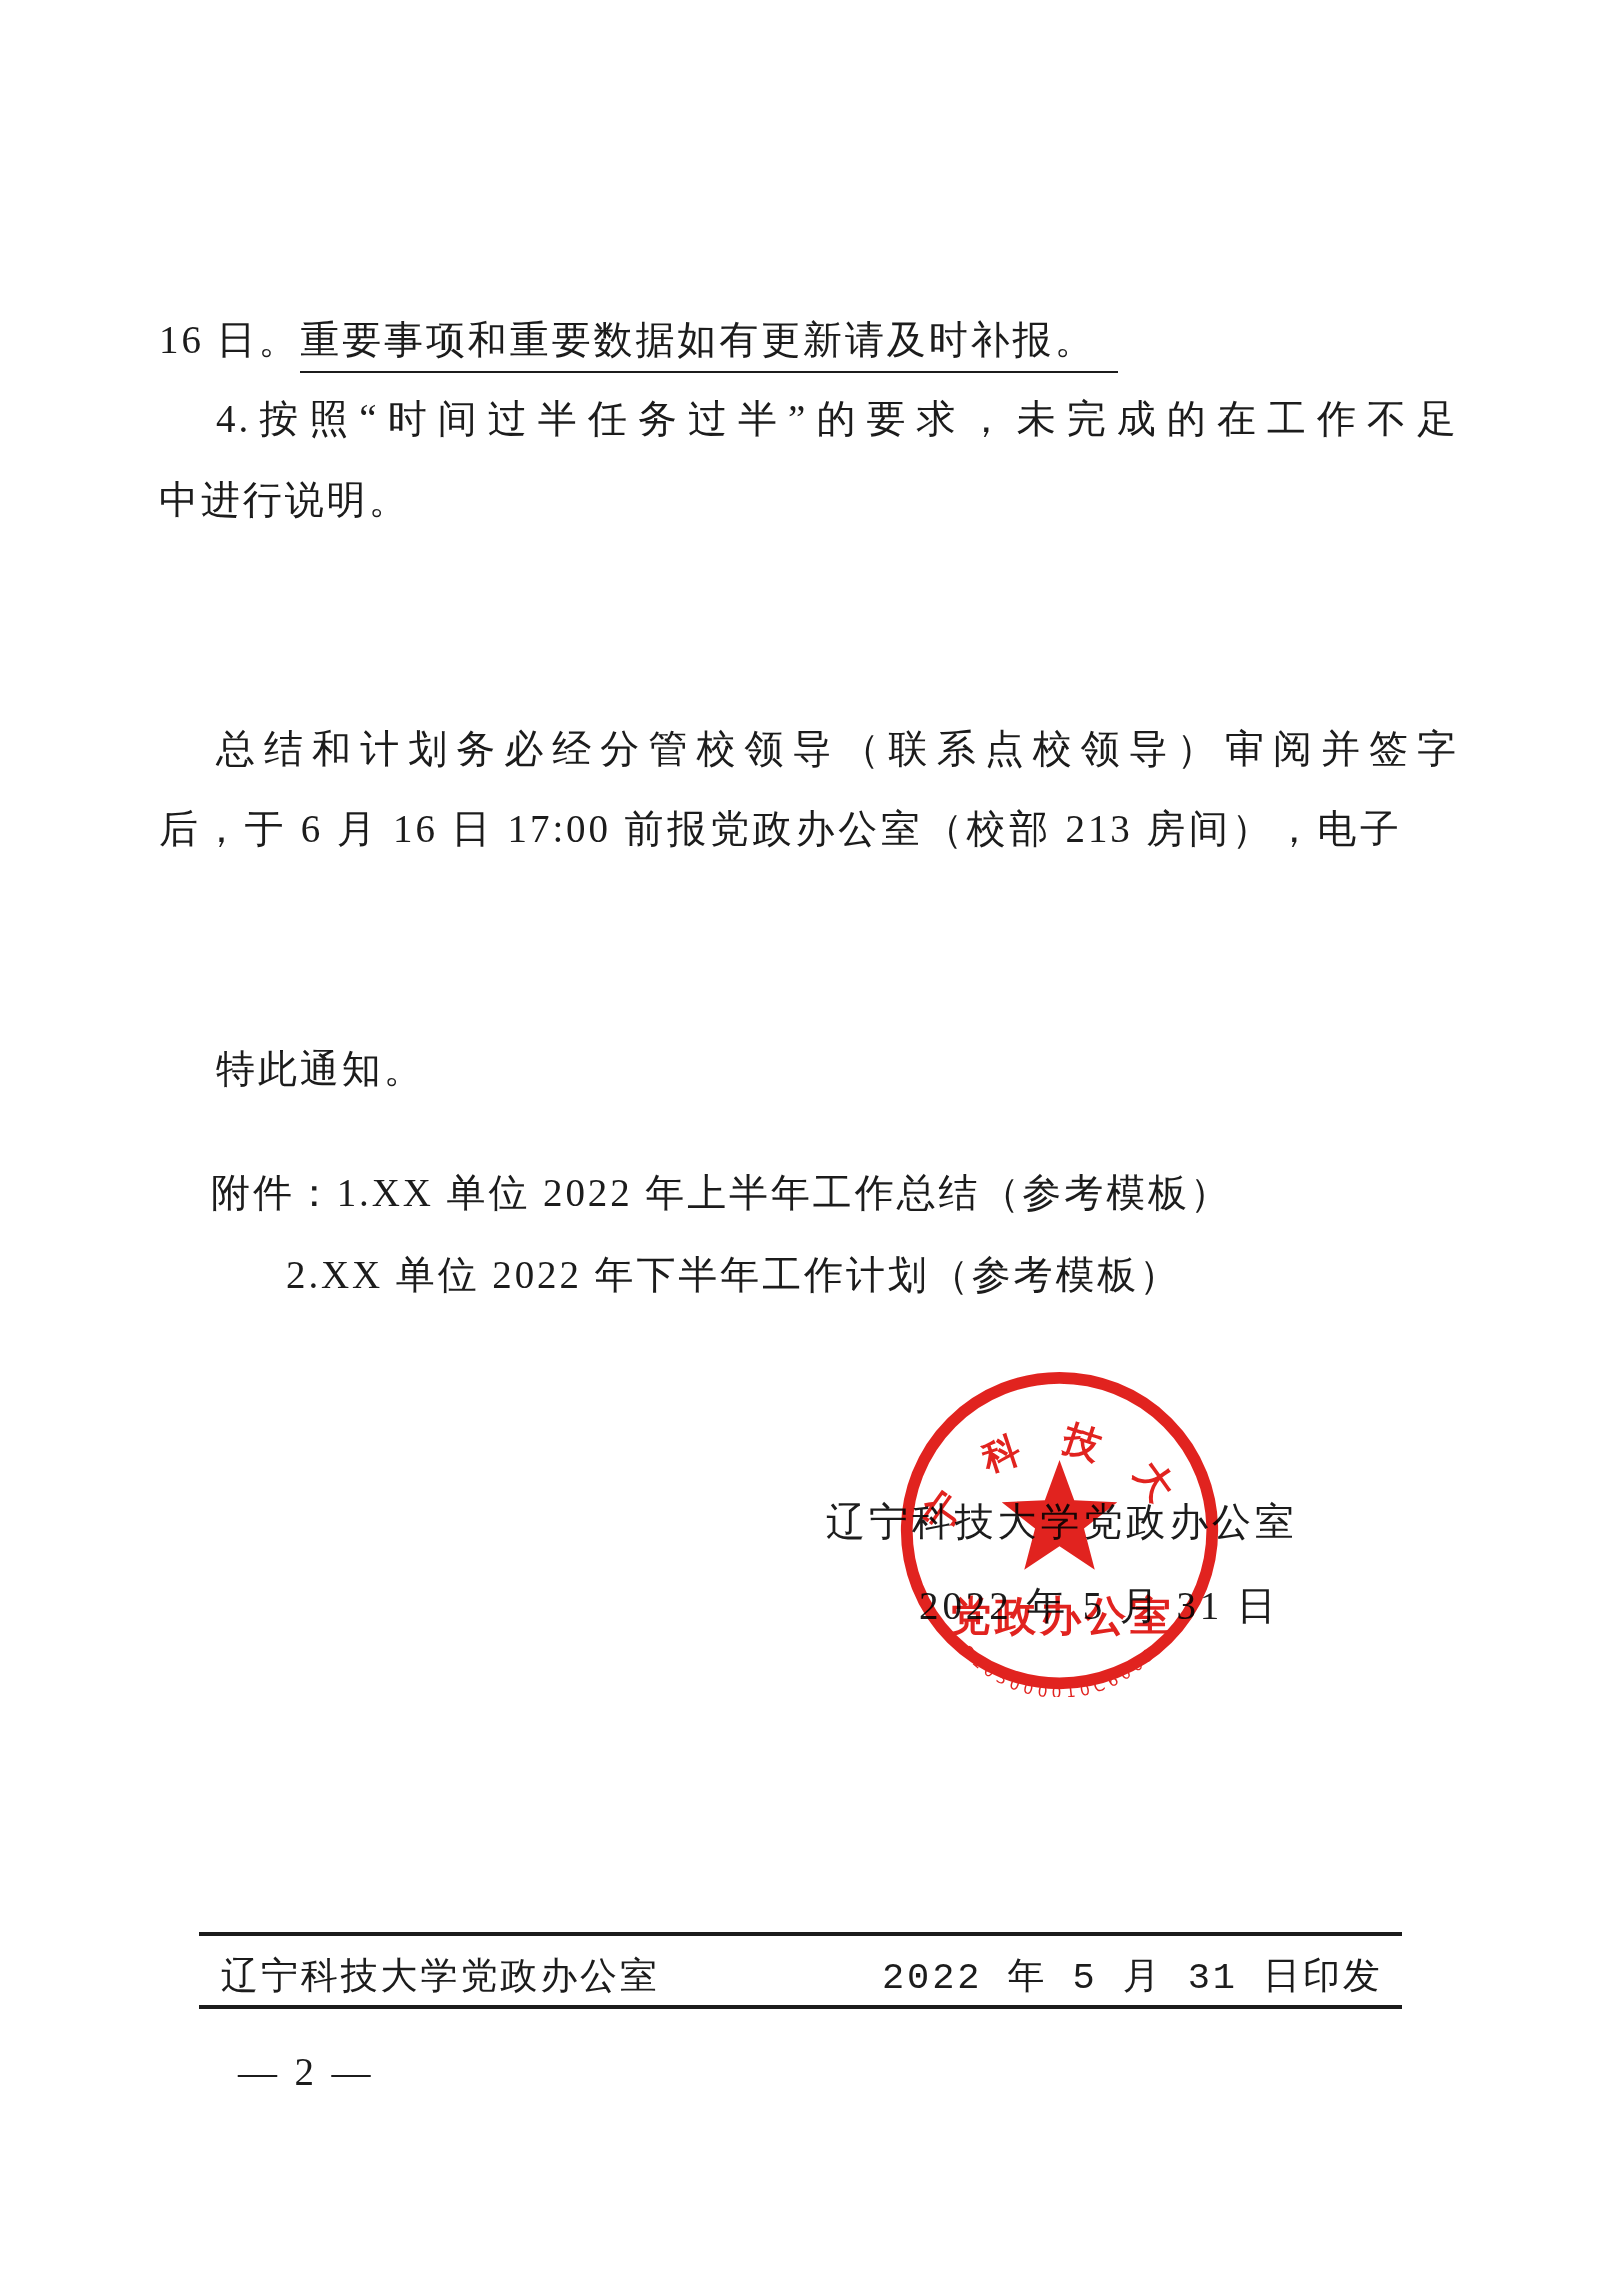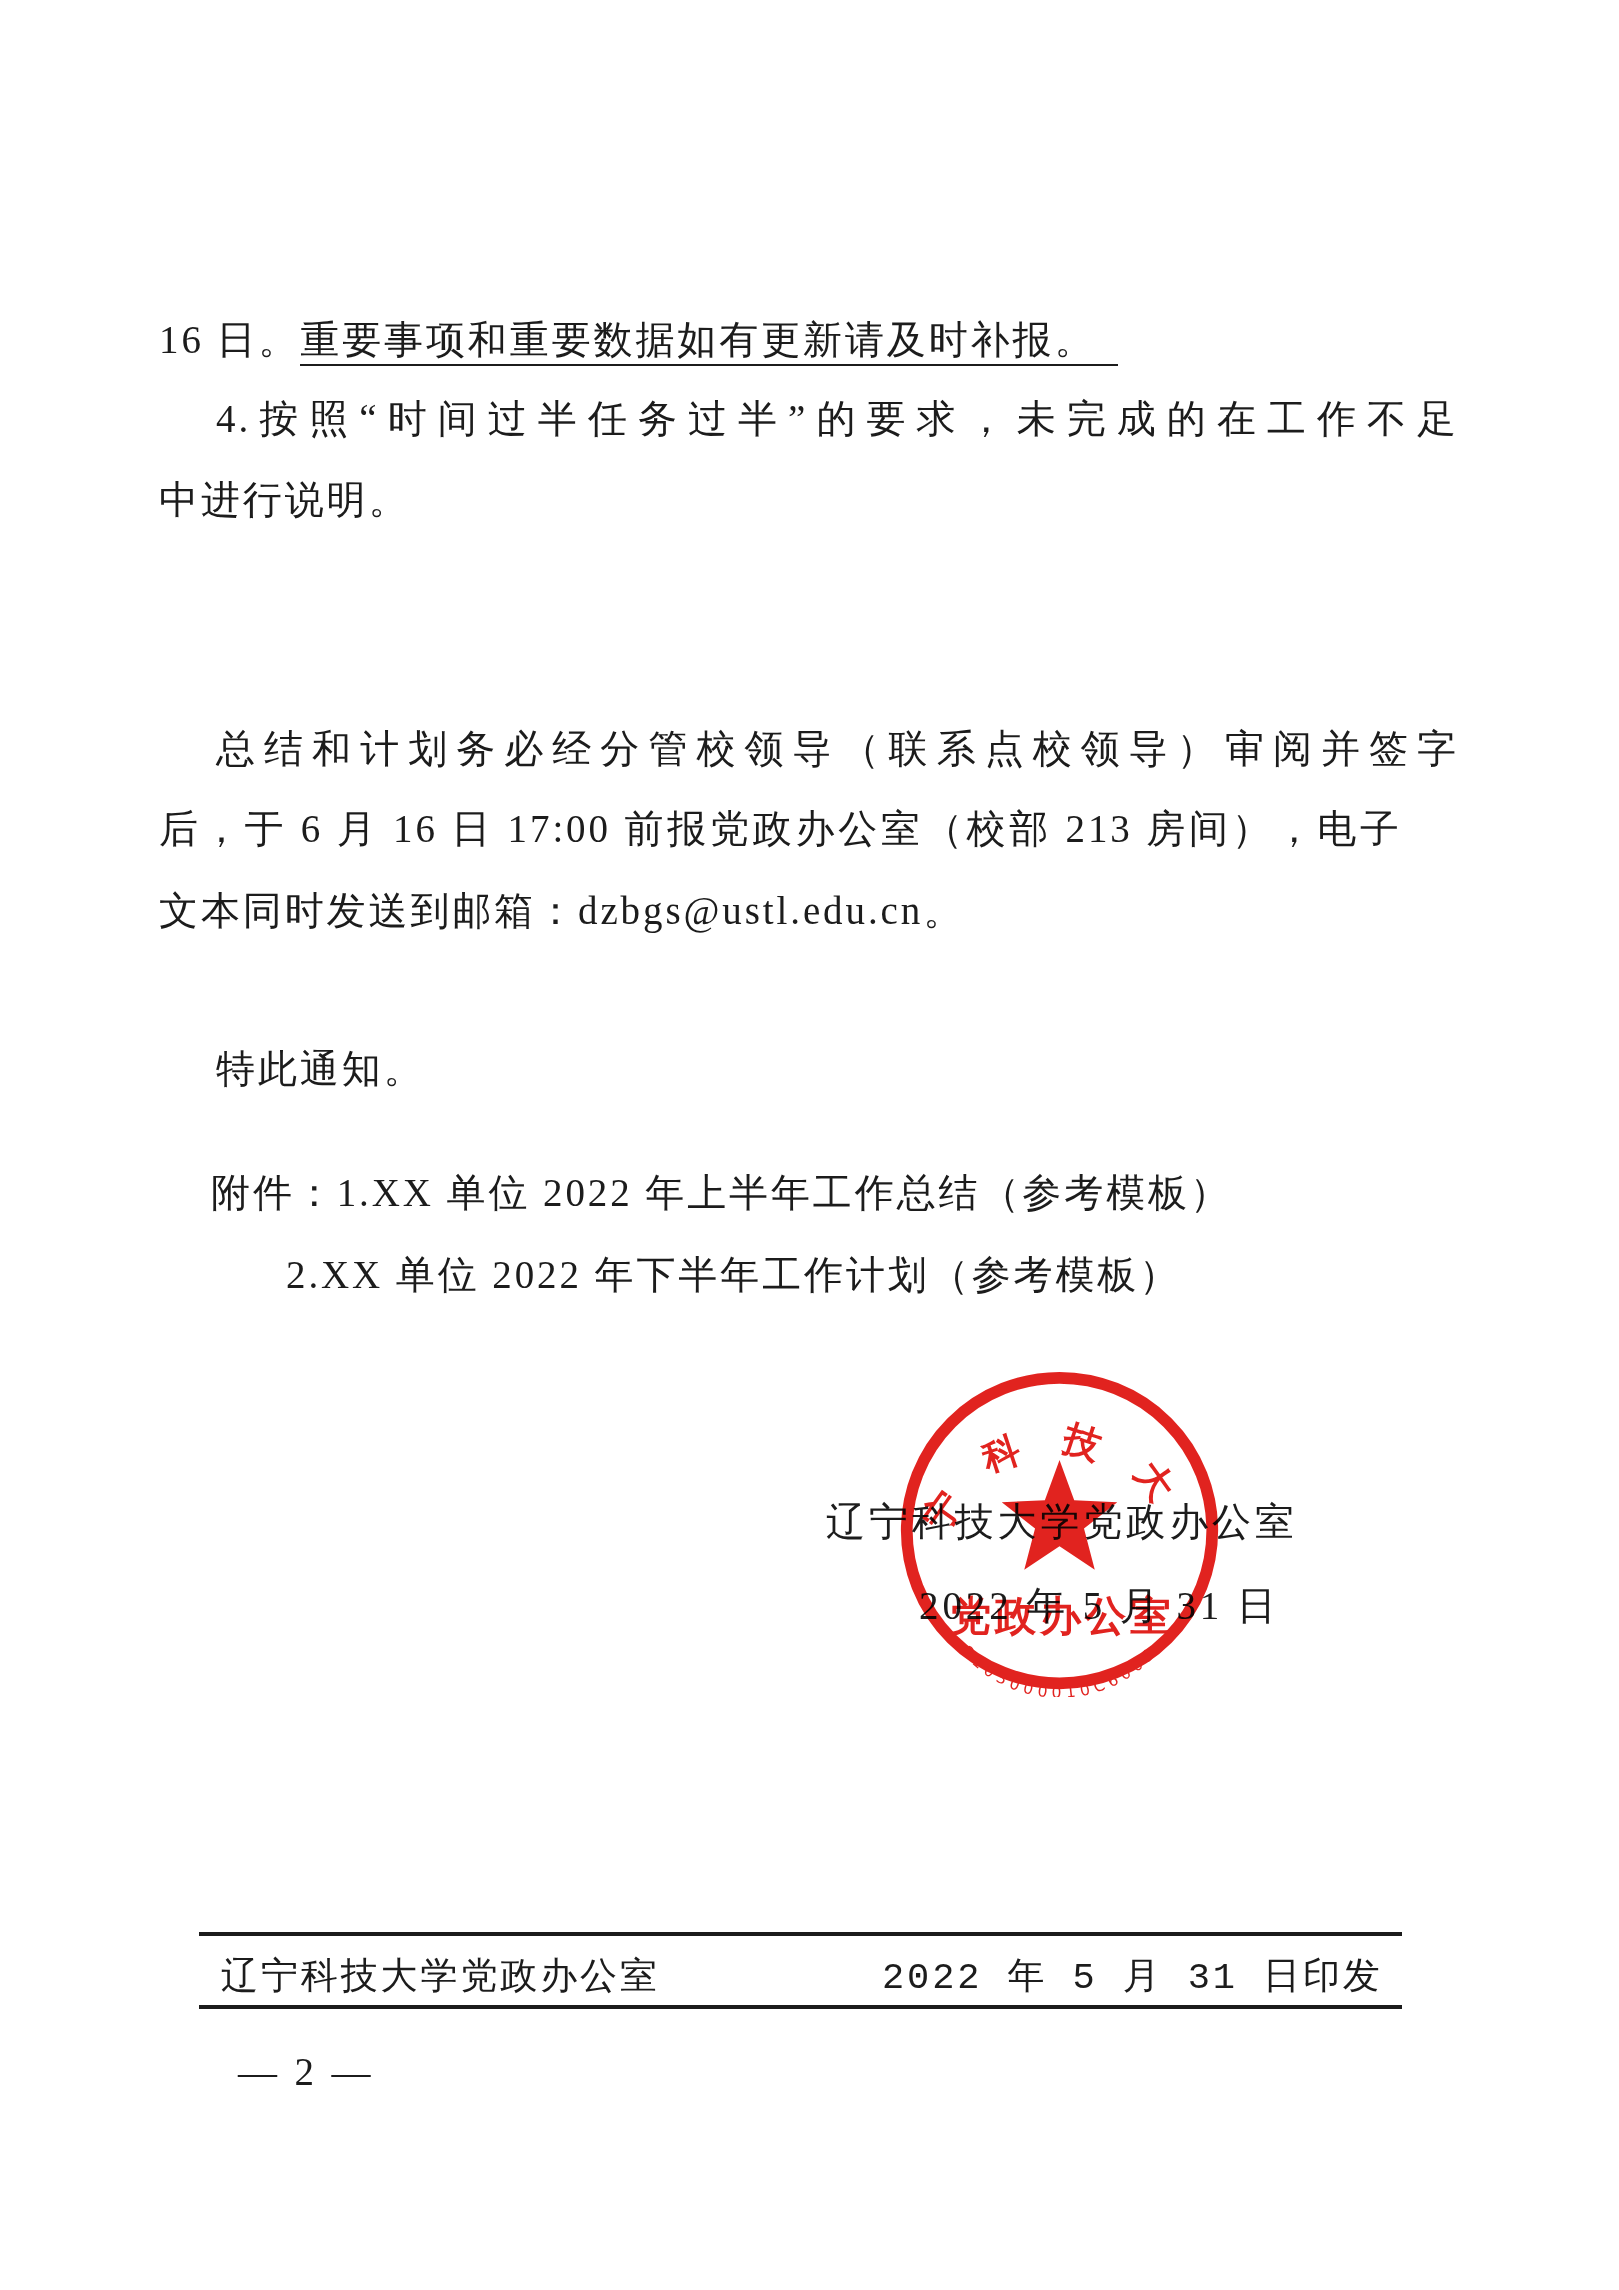--- a/index.html
+++ b/index.html
@@ -19,21 +19,21 @@
     white-space:nowrap;
   }
   .indent{padding-left:57px;}
   .just{
     white-space:normal;
     text-align:justify;
     text-align-last:justify;
   }
   .u{
     border-bottom:2.9px solid #1c1c1c;
-    padding-bottom:3px;
+    padding-bottom:10px;
     padding-right:21.6px;
     text-align:center;
   }
   .sig{
     position:absolute;
     font-size:39px;line-height:47px;letter-spacing:3.9px;
     white-space:nowrap;
   }
   .seal-wrap{
     position:absolute;left:896px;top:1368px;
@@ -67,21 +67,20 @@
 <div class="page">
 
   <div class="line" style="top:316px"><span>16 日。</span><span class="u">重要事项和重要数据如有更新请及时补报。</span></div>
 
   <div class="line indent just" style="top:395px">4.按照“时间过半任务过半”的要求，未完成的在工作不足</div>
   <div class="line" style="top:476px">中进行说明。</div>
 
 
   <div class="line indent just" style="top:725px">总结和计划务必经分管校领导（联系点校领导）审阅并签字</div>
   <div class="line just" style="top:805px">后，于 6 月 16 日 17:00 前报党政办公室（校部 213 房间），电子</div>
-  <div class="line" style="top:887px">文本同时发送到邮箱：dzbgs@ustl.edu.cn。</div>
 
   <div class="line indent" style="top:1045px">特此通知。</div>
 
   <div class="line" style="top:1169px;left:211px;width:1215px">附件：1.XX 单位 2022 年上半年工作总结（参考模板）</div>
   <div class="line" style="top:1251px;left:286px;width:1137px">2.XX 单位 2022 年下半年工作计划（参考模板）</div>
 
   <div class="sig" style="left:826px;top:1498px">辽宁科技大学党政办公室</div>
   <div class="sig" style="left:919px;top:1582px">2022 年 5 月 31 日</div>
 
   <div class="seal-wrap">

